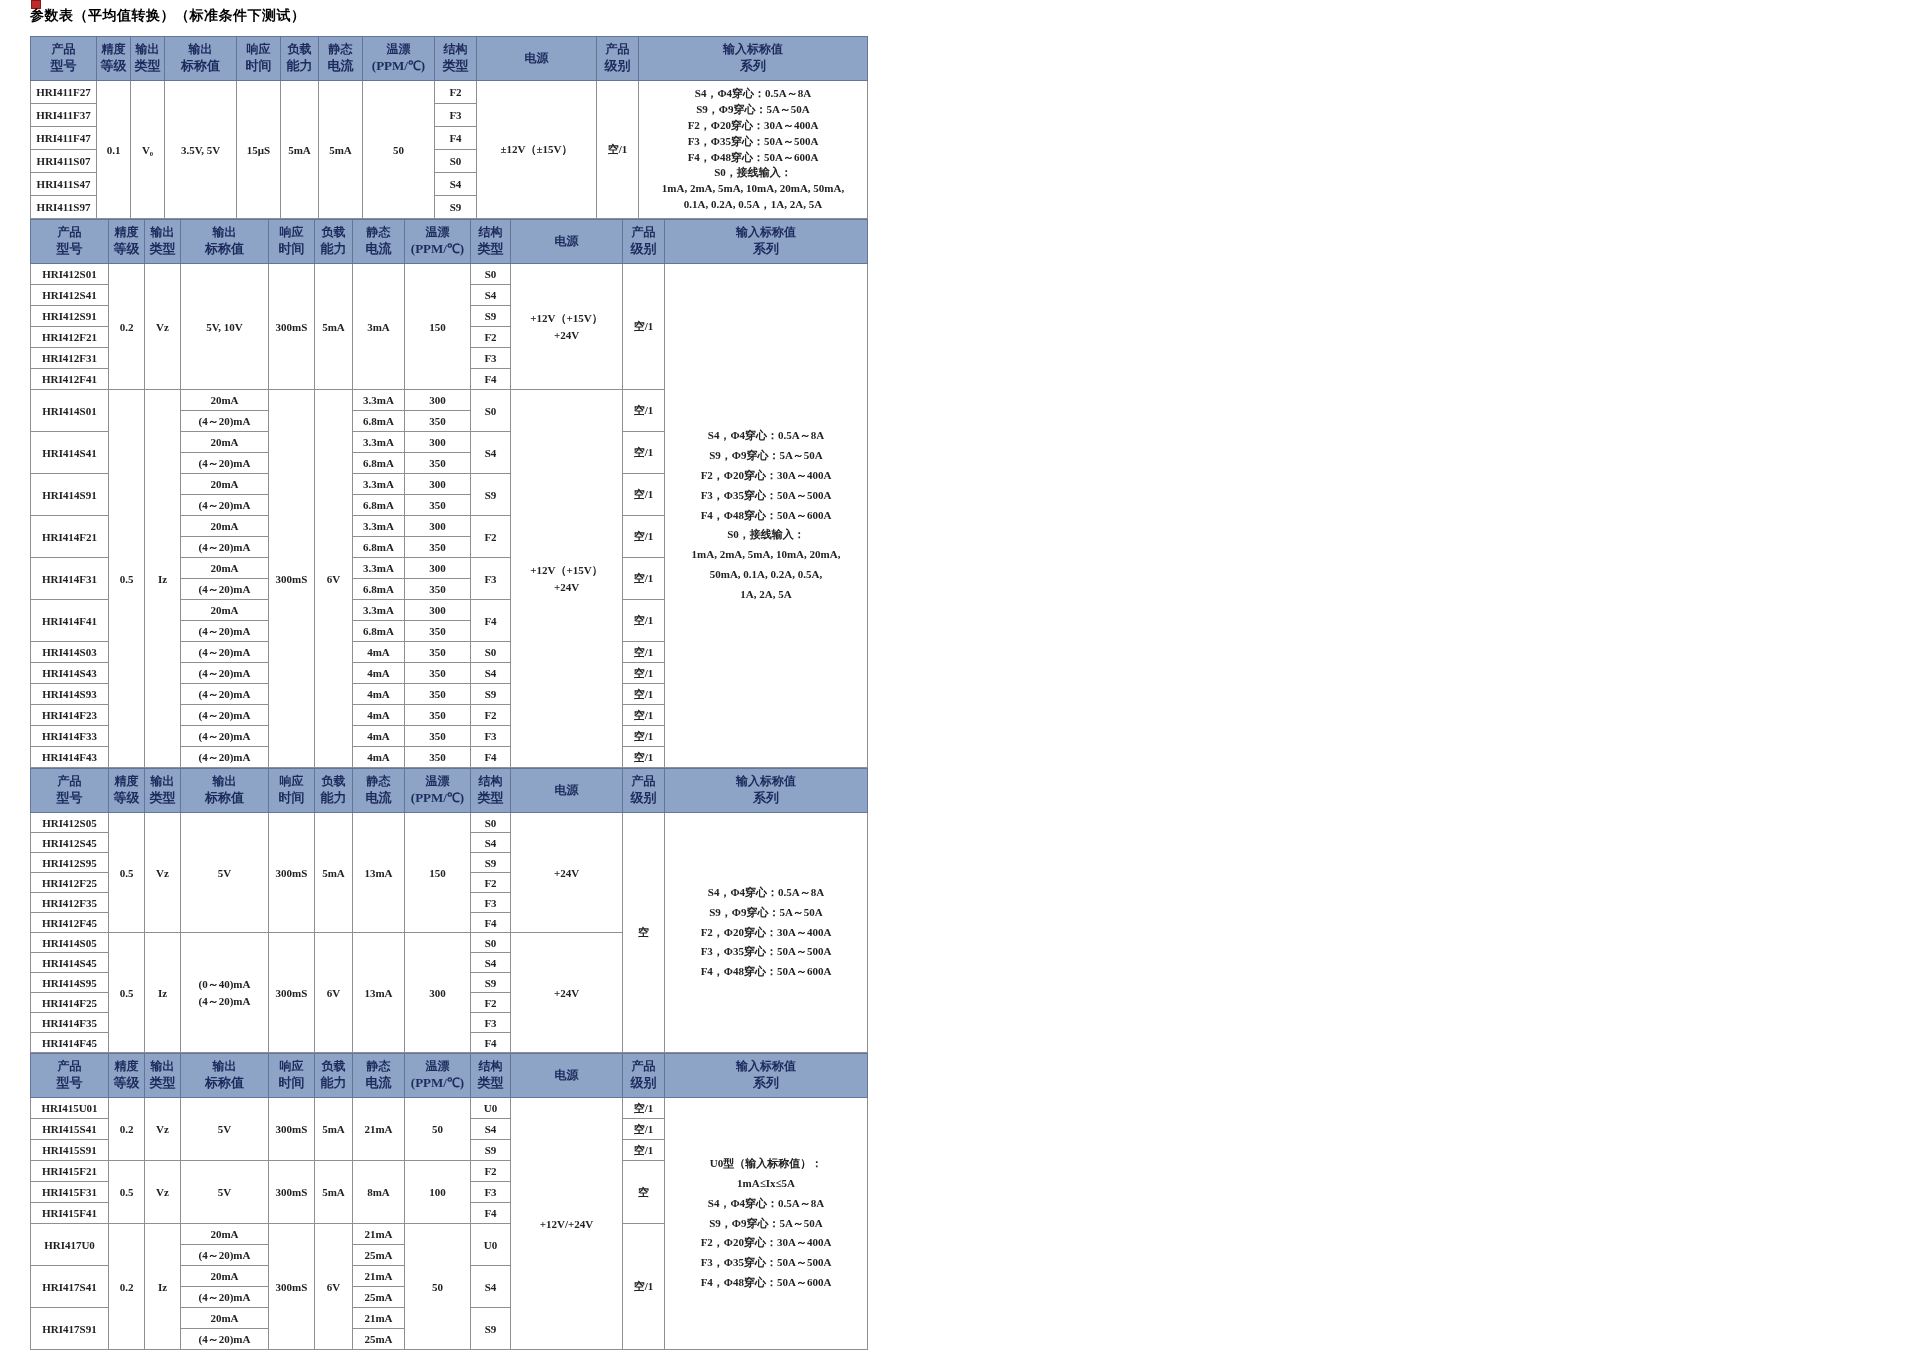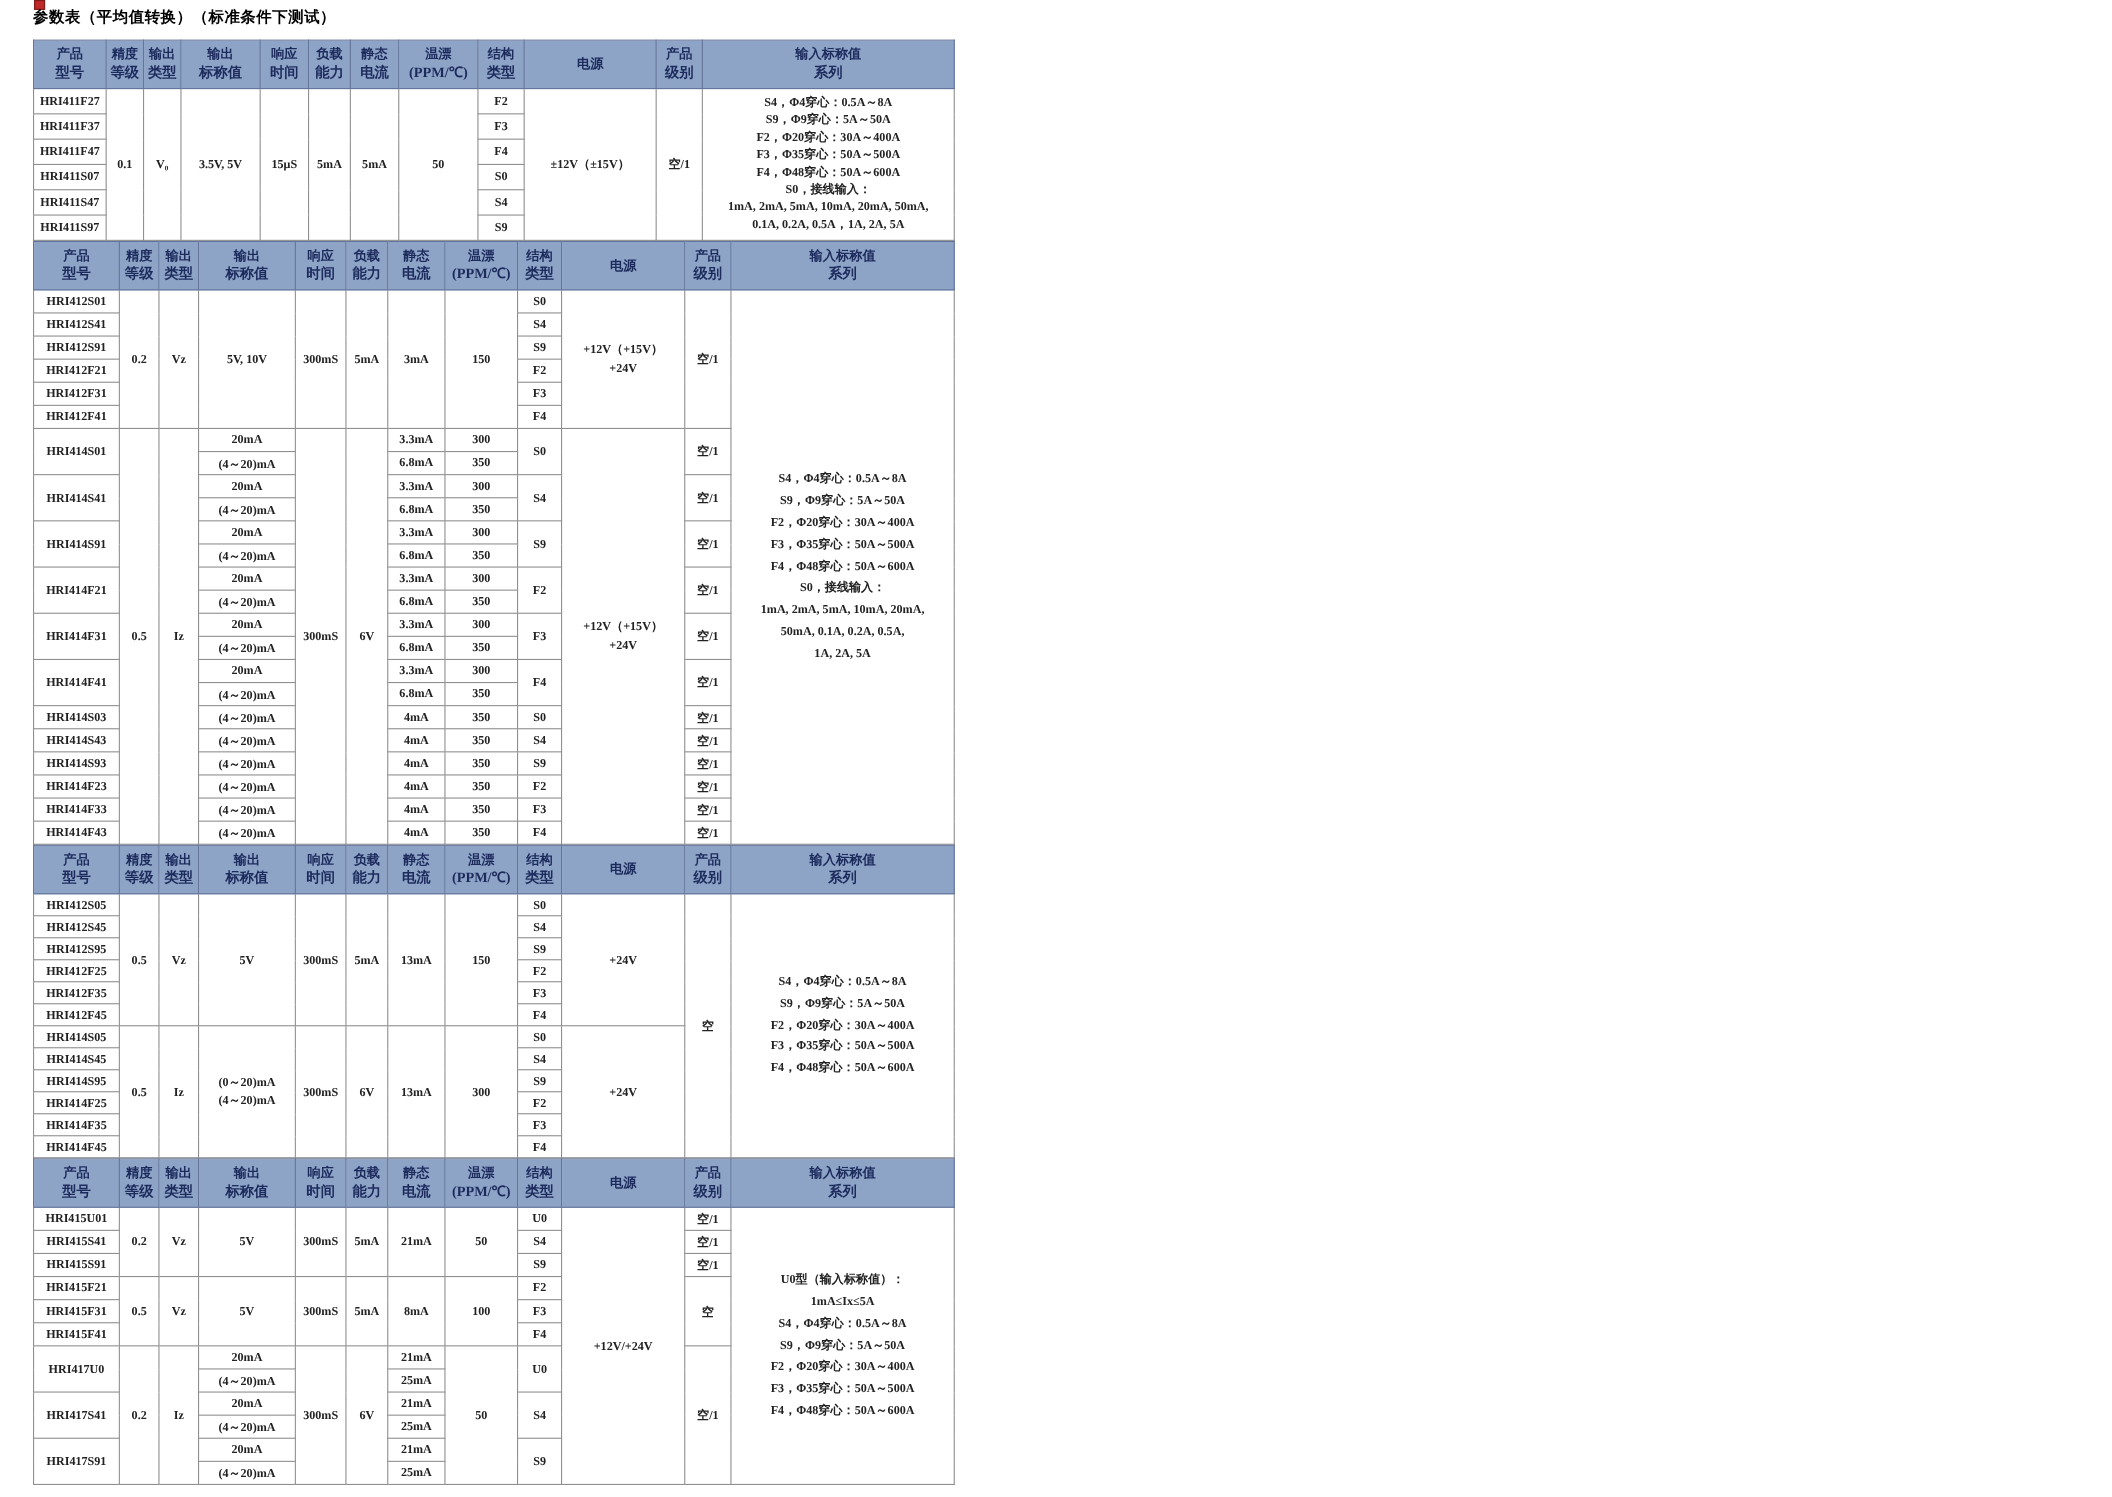--- a/index.html
+++ b/index.html
@@ -498,21 +498,21 @@
           </tr>
           <tr>
             <td>HRI412F45</td>
             <td>F4</td>
           </tr>
           <tr>
             <td>HRI414S05</td>
             <td rowspan="6">0.5</td>
             <td rowspan="6">Iz</td>
             <td rowspan="6" class="mline">
-              <div>(0～20)mA</div>
+              <div>(0～40)mA</div>
               <div>(4～20)mA</div>
             </td>
             <td rowspan="6">300mS</td>
             <td rowspan="6">6V</td>
             <td rowspan="6">13mA</td>
             <td rowspan="6">300</td>
             <td>S0</td>
             <td rowspan="6">+24V</td>
           </tr>
           <tr>

